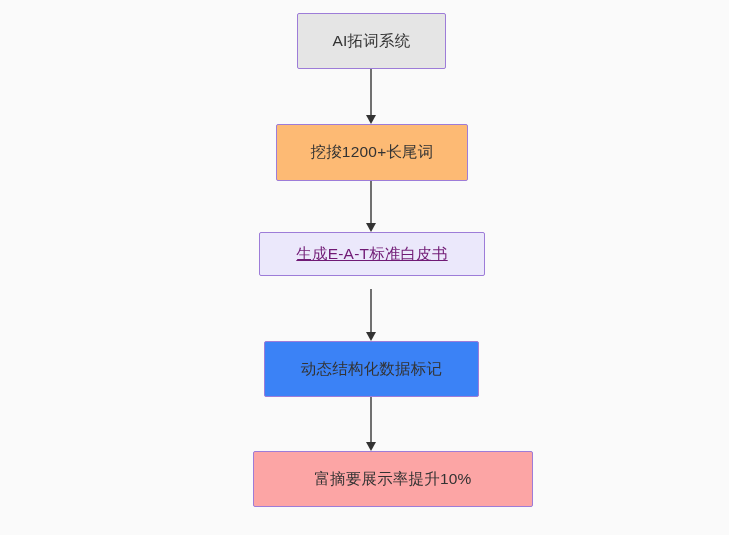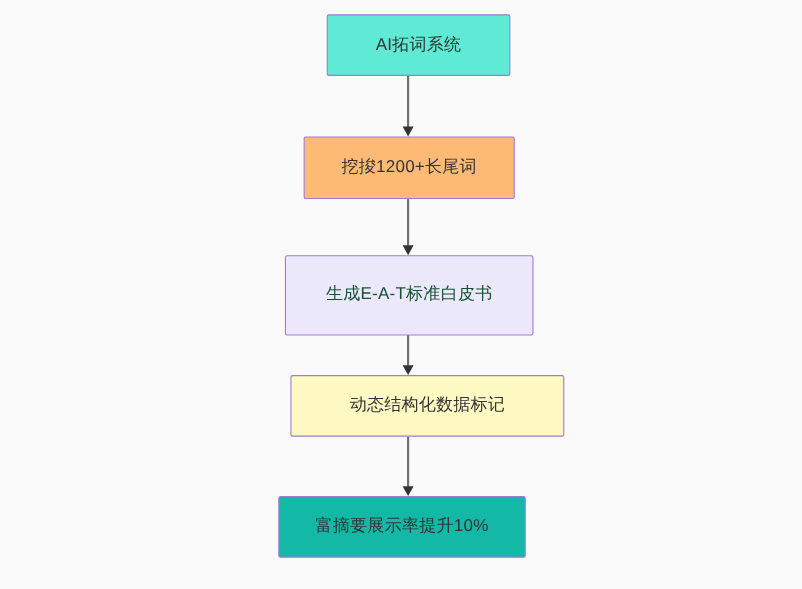--- a/index.html
+++ b/index.html
@@ -74,29 +74,29 @@
   </div>
   <div class="edge" id="edge-e3" style="left: 365px; top: 289px; width: 12px; height: 52px;">
     <div class="edge-line" style="left: 5px; height: 45px; background: rgb(112, 112, 112);"></div>
     <div class="edge-head" style="left: 0.5px; top: 43px; border-top-color: rgb(51, 51, 51);"></div>
   </div>
   <div class="edge" id="edge-e4" style="left: 365px; top: 397px; width: 12px; height: 54px;">
     <div class="edge-line" style="left: 5px; height: 47px; background: rgb(112, 112, 112);"></div>
     <div class="edge-head" style="left: 0.5px; top: 45px; border-top-color: rgb(51, 51, 51);"></div>
   </div>
 
-  <div class="node" id="node-n1" style="left: 297px; top: 13px; width: 167px; height: 56px; background: #5eead4; border-color: rgb(157, 124, 216); color: rgb(51, 51, 51);">
+  <div class="node" id="node-n1" style="left: 297px; top: 13px; width: 149px; height: 56px; background: #e5e5e5; border-color: rgb(157, 124, 216); color: rgb(51, 51, 51);">
     <span class="label">AI拓词系统</span>
   </div>
   <div class="node" id="node-n2" style="left: 276px; top: 124px; width: 192px; height: 57px; background: #fdba74; border-color: rgb(157, 124, 216); color: rgb(51, 51, 51);">
     <span class="label">挖捘1200+长尾词</span>
   </div>
-  <div class="node" id="node-n3" style="left: 259px; top: 232px; width: 226px; height: 73px; background: rgb(235, 232, 251); border-color: rgb(157, 124, 216); color: #14532d;">
+  <div class="node" id="node-n3" style="left: 259px; top: 232px; width: 226px; height: 44px; background: rgb(235, 232, 251); border-color: rgb(157, 124, 216); color: #701a75; text-decoration: underline;">
     <span class="label">生成E-A-T标准白皮书</span>
   </div>
-  <div class="node" id="node-n4" style="left: 264px; top: 341px; width: 249px; height: 56px; background: #fef9c3; border-color: rgb(157, 124, 216); color: rgb(51, 51, 51);">
+  <div class="node" id="node-n4" style="left: 264px; top: 341px; width: 215px; height: 56px; background: #3b82f6; border-color: rgb(157, 124, 216); color: rgb(51, 51, 51);">
     <span class="label">动态结构化数据标记</span>
   </div>
-  <div class="node" id="node-n5" style="left: 253px; top: 451px; width: 225px; height: 56px; background: #14b8a6; border-color: rgb(157, 124, 216); color: rgb(51, 51, 51);">
+  <div class="node" id="node-n5" style="left: 253px; top: 451px; width: 280px; height: 56px; background: #fca5a5; border-color: rgb(157, 124, 216); color: rgb(51, 51, 51);">
     <span class="label">富摘要展示率提升10%</span>
   </div>
 
 </div>
 
 </body></html>

